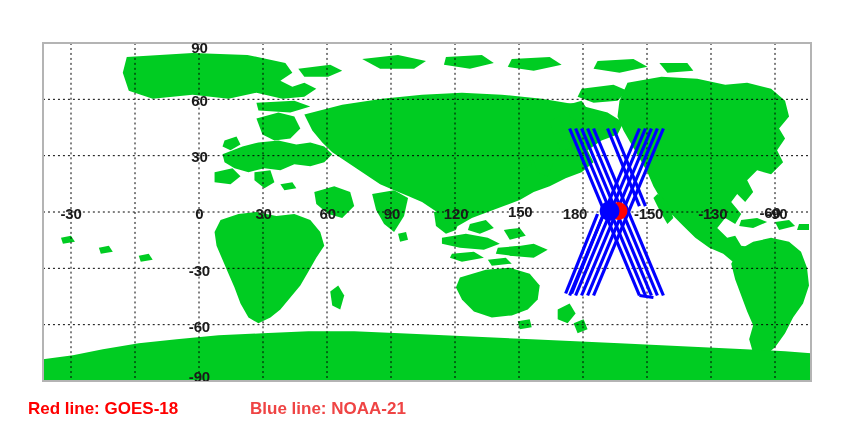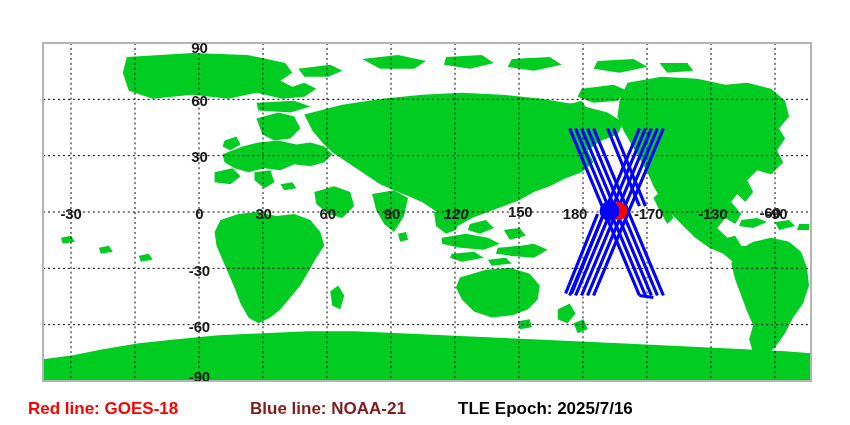--- a/index.html
+++ b/index.html
@@ -69,21 +69,21 @@
   .legend-entry {
     position: absolute;
     font-family: "Liberation Sans", sans-serif;
     font-size: 17px;
     font-weight: bold;
     white-space: nowrap;
     line-height: 1;
     top: 4px;
   }
   #legend-red   { left: 28px;  color: #ff0000; }
-  #legend-blue  { left: 250px; color: #7f1d1d; }
+  #legend-blue  { left: 250px; color: #ef4444; }
   #legend-epoch { left: 458px; color: #000000; }
 </style>
 </head>
 <body>
 
 <div id="stage">
 
   <div id="map-frame">
     <svg id="map-svg" viewBox="0 0 770 340" preserveAspectRatio="none">
 
@@ -251,29 +251,28 @@
     <div class="axis-label lat-label" style="left:156.42px; top:113.33px;">30</div>
     <div class="axis-label lat-label" style="left:156.42px; top:226.67px;">-30</div>
     <div class="axis-label lat-label" style="left:156.42px; top:283.33px;">-60</div>
     <div class="axis-label lat-label" style="left:156.42px; top:333px;">-90</div>
 
     <div class="axis-label lon-label" style="left:28.08px; top:170px;">-30</div>
     <div class="axis-label lon-label" style="left:156.42px; top:170px;">0</div>
     <div class="axis-label lon-label" style="left:220.58px; top:170px;">30</div>
     <div class="axis-label lon-label" style="left:284.75px; top:170px;">60</div>
     <div class="axis-label lon-label" style="left:348.92px; top:170px;">90</div>
-    <div class="axis-label lon-label" style="left:413.08px; top:170px;font-style:italic;">120</div>
+    <div class="axis-label lon-label" style="left:413.08px; top:170px;">120</div>
     <div class="axis-label lon-label" style="left:477.25px; top:168px;">150</div>
     <div class="axis-label lon-label" style="left:532px; top:170px;">180</div>
-    <div class="axis-label lon-label" style="left:605.58px; top:170px;">-170</div>
+    <div class="axis-label lon-label" style="left:605.58px; top:170px;">-150</div>
     <div class="axis-label lon-label" style="left:669.75px; top:170px;">-130</div>
     <div class="axis-label lon-label" style="left:733.92px; top:170px;">-90</div>
   </div>
 
   <div class="axis-label lon-label" style="position:absolute; left:770px; top:212px;">-60</div>
 
   <div id="legend">
     <div id="legend-red" class="legend-entry">Red line: GOES-18</div>
     <div id="legend-blue" class="legend-entry">Blue line: NOAA-21</div>
-    <div id="legend-epoch" class="legend-entry">TLE Epoch: 2025/7/16</div>
   </div>
 
 </div>
 
 </body></html>

